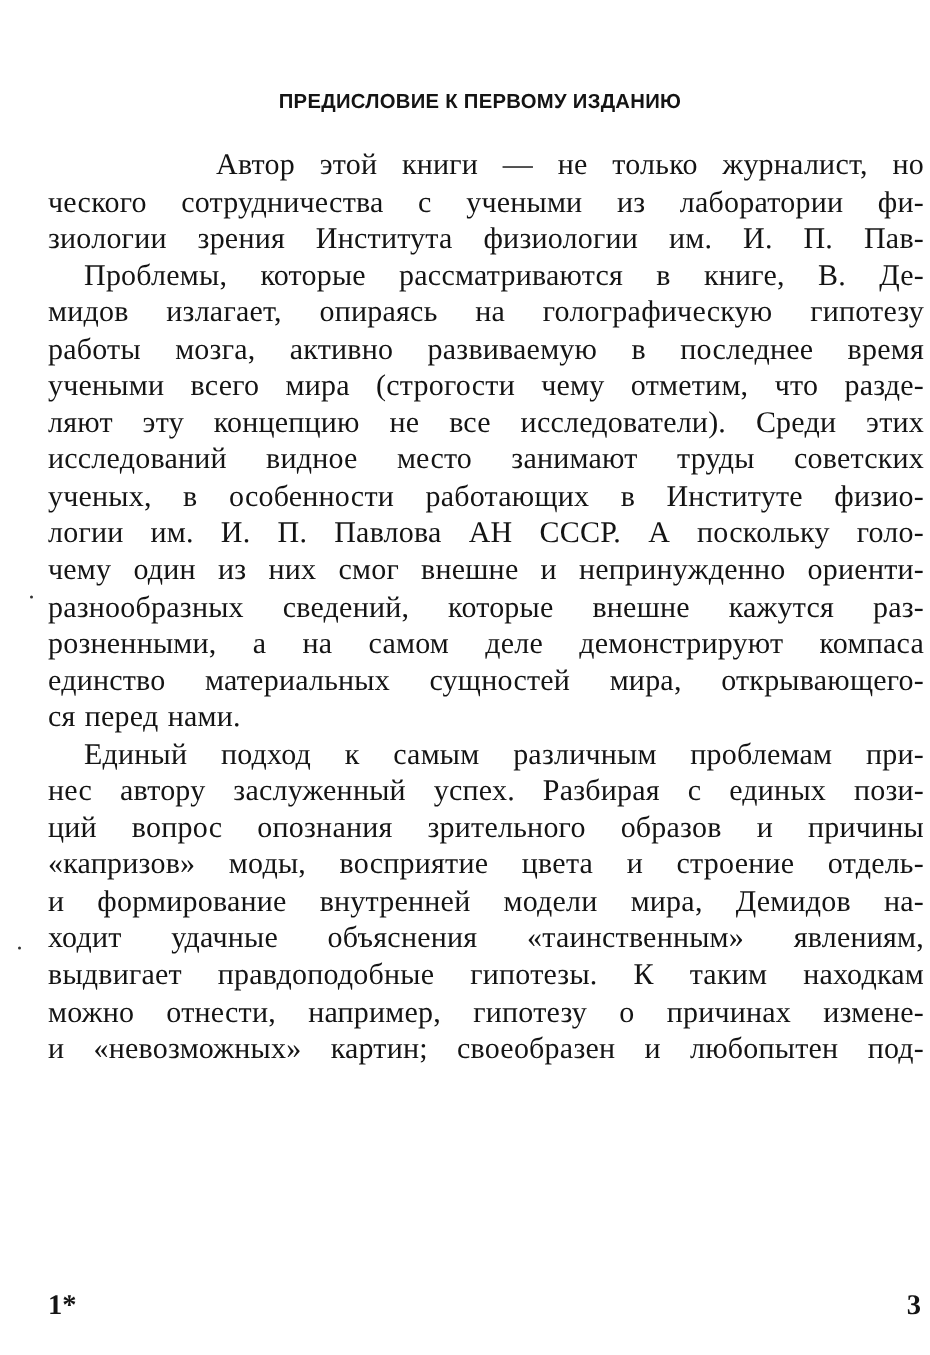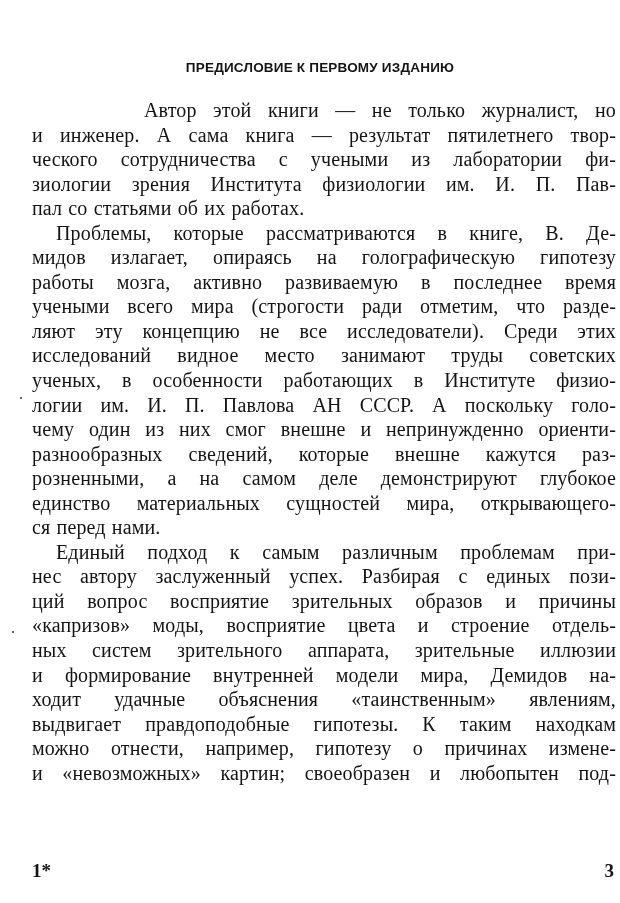--- a/index.html
+++ b/index.html
@@ -40,48 +40,45 @@
 </head>
 <body>
 
 <div class="page">
   <div class="title">ПРЕДИСЛОВИЕ К ПЕРВОМУ ИЗДАНИЮ</div>
 
   <div class="body">
 
     <div>
       <div class="line indent1">Автор этой книги — не только журналист, но</div>
-      <div class="line">и инженер. А сама книга — результат пятилетнего твор-</div>
       <div class="line">ческого сотрудничества с учеными из лаборатории фи-</div>
       <div class="line">зиологии зрения Института физиологии им. И. П. Пав-</div>
-      <div class="line last">пал со статьями об их работах.</div>
     </div>
 
     <div>
       <div class="line indent">Проблемы, которые рассматриваются в книге, В. Де-</div>
       <div class="line">мидов излагает, опираясь на голографическую гипотезу</div>
       <div class="line">работы мозга, активно развиваемую в последнее время</div>
-      <div class="line">учеными всего мира (строгости ради отметим, что разде-</div>
+      <div class="line">учеными всего мира (строгости чему отметим, что разде-</div>
       <div class="line">ляют эту концепцию не все исследователи). Среди этих</div>
       <div class="line">исследований видное место занимают труды советских</div>
       <div class="line">ученых, в особенности работающих в Институте физио-</div>
       <div class="line">логии им. И. П. Павлова АН СССР. А поскольку голо-</div>
       <div class="line">чему один из них смог внешне и непринужденно ориенти-</div>
       <div class="line">разнообразных сведений, которые внешне кажутся раз-</div>
-      <div class="line">розненными, а на самом деле демонстрируют глубокое</div>
+      <div class="line">розненными, а на самом деле демонстрируют компаса</div>
       <div class="line">единство материальных сущностей мира, открывающего-</div>
       <div class="line last">ся перед нами.</div>
     </div>
 
     <div>
       <div class="line indent">Единый подход к самым различным проблемам при-</div>
       <div class="line">нес автору заслуженный успех. Разбирая с единых пози-</div>
-      <div class="line">ций вопрос восприятие зрительных образов и причины</div>
+      <div class="line">ций вопрос опознания зрительного образов и причины</div>
       <div class="line">«капризов» моды, восприятие цвета и строение отдель-</div>
-      <div class="line">ных систем зрительного аппарата, зрительные иллюзии</div>
       <div class="line">и формирование внутренней модели мира, Демидов на-</div>
       <div class="line">ходит удачные объяснения «таинственным» явлениям,</div>
       <div class="line">выдвигает правдоподобные гипотезы. К таким находкам</div>
       <div class="line">можно отнести, например, гипотезу о причинах измене-</div>
       <div class="line">и «невозможных» картин; своеобразен и любопытен под-</div>
 
     </div>
   </div>
 
   <div class="stray-mark" style="left:20px; top:397px;"></div>

